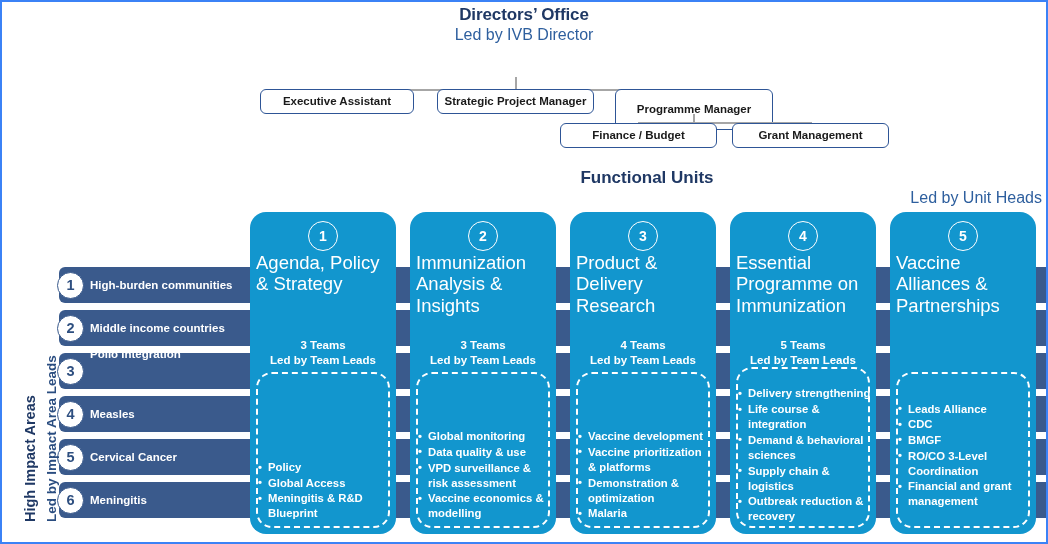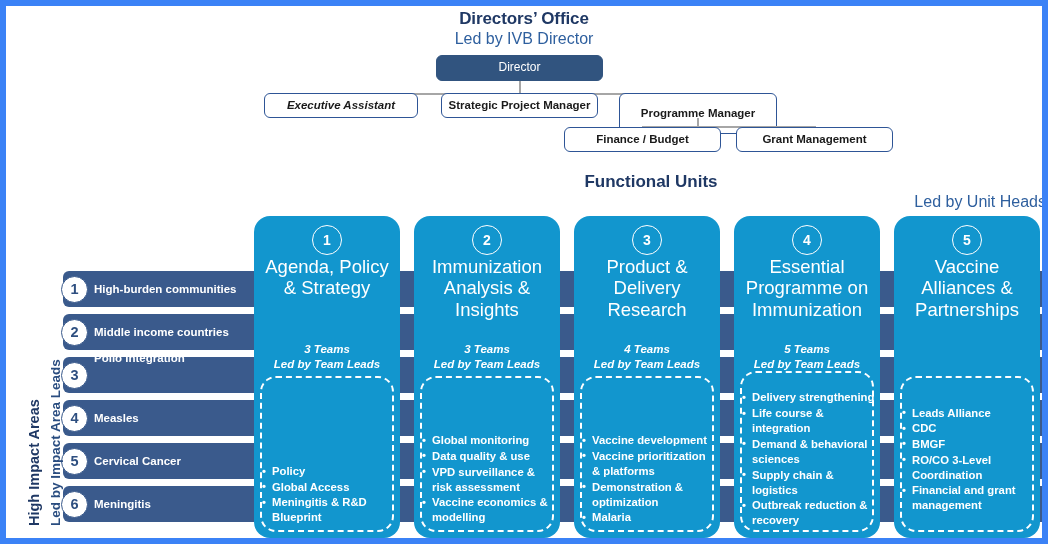--- a/index.html
+++ b/index.html
@@ -11,21 +11,21 @@
     width: 1048px;
     height: 544px;
     font-family: "Liberation Sans", sans-serif;
     overflow: hidden;
   }
   #root {
     position: relative;
     width: 1048px;
     height: 544px;
     box-sizing: border-box;
-    border: 6px solid #3b82f6;
+    border: 2px solid #3b82f6;
     background: #ffffff;
     overflow: hidden;
   }
 
   
   .do-title {
     position: absolute;
     left: 0; right: 0;
     top: 3px;
     text-align: center;
@@ -187,33 +187,31 @@
     justify-content: center;
     font-size: 14px;
     font-weight: bold;
     line-height: 1;
   }
   .unit-name {
     position: absolute;
     top: 40px;
     left: 6px;
     right: 6px;
-    text-align: center;
     font-size: 18.5px;
     line-height: 1.16;
     font-weight: normal;
   }
   .unit-teams {
     position: absolute;
     top: 126px;
     left: 4px;
     right: 4px;
     text-align: center;
     font-size: 11.5px;
-    font-style: italic;
     font-weight: bold;
     line-height: 1.28;
   }
   .unit-dashed {
     position: absolute;
     left: 6px;
     right: 6px;
     bottom: 6px;
     top: 160px;
     border: 2px dashed #ffffff;
@@ -251,29 +249,28 @@
   .unit-col.c5 .unit-list   { bottom: 24px; }
 </style>
 </head>
 <body>
 
 <div id="root">
 
   <div class="do-title">Directors’ Office</div>
   <div class="do-sub">Led by IVB Director</div>
 
-  <div class="org-box filled" style="left:430px; top:49px; width:167px; height:26px;">Director</div>
 
   <div class="conn" style="left:513px; top:75px; width:1.5px; height:13px;"></div>
   <div class="conn" style="left:334px; top:87px; width:358px; height:1.5px;"></div>
   <div class="conn" style="left:334px; top:87px; width:1.5px; height:13px;"></div>
   <div class="conn" style="left:513px; top:87px; width:1.5px; height:13px;"></div>
   <div class="conn" style="left:691px; top:87px; width:1.5px; height:13px;"></div>
 
-  <div class="org-box outlined" style="left:258px; top:87px; width:154px; height:25px;font-style:italic;">Executive Assistant</div>
+  <div class="org-box outlined" style="left:258px; top:87px; width:154px; height:25px;">Executive Assistant</div>
   <div class="org-box outlined" style="left:435px; top:87px; width:157px; height:25px;">Strategic Project Manager</div>
   <div class="org-box outlined" style="left:613px; top:87px; width:158px; height:41px;">Programme Manager</div>
 
   <div class="conn" style="left:691px; top:112px; width:1.5px; height:9px;"></div>
   <div class="conn" style="left:636px; top:120px; width:173px; height:1.5px;"></div>
   <div class="conn" style="left:636px; top:120px; width:1.5px; height:12px;"></div>
   <div class="conn" style="left:808px; top:120px; width:1.5px; height:12px;"></div>
 
   <div class="org-box outlined" style="left:730px; top:121px; width:157px; height:25px;">Grant Management</div>
   <div class="org-box outlined" style="left:558px; top:121px; width:157px; height:25px;">Finance / Budget</div>

